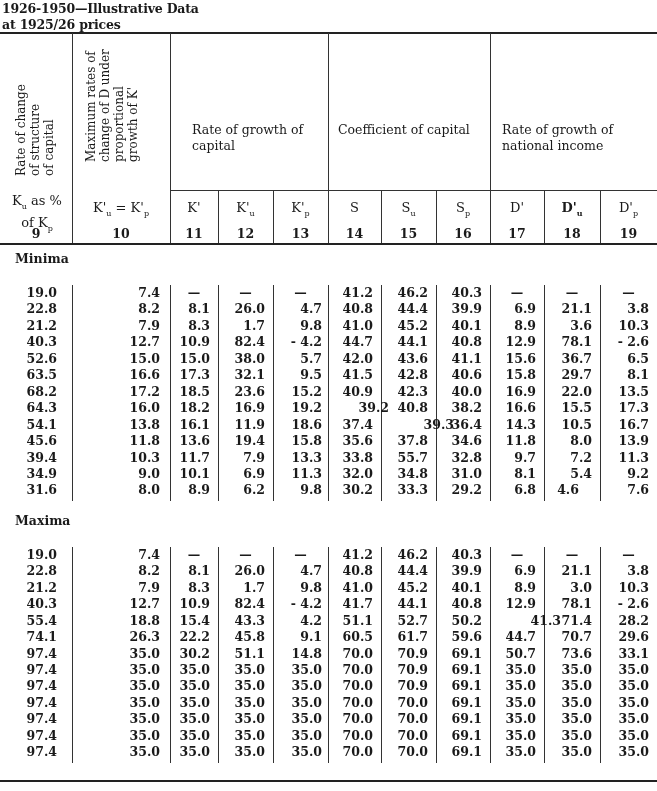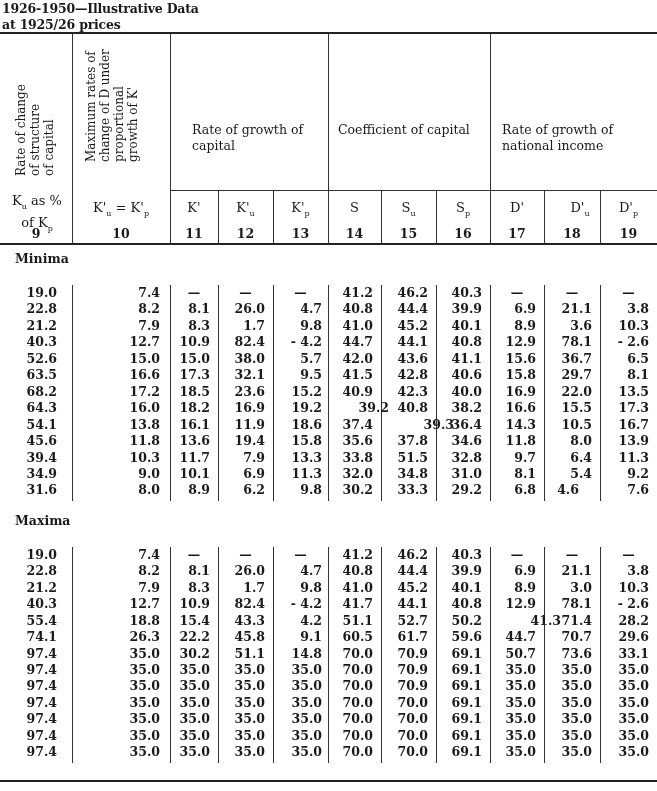--- a/index.html
+++ b/index.html
@@ -84,21 +84,21 @@
     <div class="sym" style="left: 273px; width: 55px; top: 200px; font-weight: normal;"><span>K'</span><sub>p</sub></div>
     <div class="colnum" style="left: 273px; width: 55px;">13</div>
     <div class="sym" style="left: 328px; width: 53px; top: 200px; font-weight: normal;"><span>S</span></div>
     <div class="colnum" style="left: 328px; width: 53px;">14</div>
     <div class="sym" style="left: 381px; width: 55px; top: 200px; font-weight: normal;"><span>S</span><sub>u</sub></div>
     <div class="colnum" style="left: 381px; width: 55px;">15</div>
     <div class="sym" style="left: 436px; width: 54px; top: 200px; font-weight: normal;"><span>S</span><sub>p</sub></div>
     <div class="colnum" style="left: 436px; width: 54px;">16</div>
     <div class="sym" style="left: 490px; width: 54px; top: 200px; font-weight: normal;"><span>D'</span></div>
     <div class="colnum" style="left: 490px; width: 54px;">17</div>
-    <div class="sym" style="left: 544px; width: 56px; top: 200px; font-weight: normal; margin-left: 8px;"><span>D'</span><sub>u</sub></div>
+    <div class="sym" style="left: 544px; width: 56px; top: 200px; font-weight: bold;"><span>D'</span><sub>u</sub></div>
     <div class="colnum" style="left: 544px; width: 56px;">18</div>
     <div class="sym" style="left: 600px; width: 57px; top: 200px; font-weight: normal;"><span>D'</span><sub>p</sub></div>
     <div class="colnum" style="left: 600px; width: 57px;">19</div>
   </div>
 <div id="body">
     <div class="section" style="top: 251px;">Minima</div>
     <div class="vline" style="left: 72px; top: 285px; height: 215.85px;"></div>
     <div class="vline" style="left: 170px; top: 285px; height: 215.85px;"></div>
     <div class="vline" style="left: 218px; top: 285px; height: 215.85px;"></div>
     <div class="vline" style="left: 273px; top: 285px; height: 215.85px;"></div>
@@ -238,24 +238,24 @@
       <div class="cell" style="left: 544px; width: 48px;">8.0</div>
       <div class="cell" style="left: 600px; width: 49px;">13.9</div>
     </div>
     <div class="row" style="top: 449.5px;">
       <div class="cell" style="left: 0px; width: 57px;">39.4</div>
       <div class="cell" style="left: 72px; width: 88px;">10.3</div>
       <div class="cell" style="left: 170px; width: 40px;">11.7</div>
       <div class="cell" style="left: 218px; width: 47px;">7.9</div>
       <div class="cell" style="left: 273px; width: 49px;">13.3</div>
       <div class="cell" style="left: 328px; width: 45px;">33.8</div>
-      <div class="cell" style="left: 381px; width: 47px;">51.5</div>
+      <div class="cell" style="left: 381px; width: 47px;">55.7</div>
       <div class="cell" style="left: 436px; width: 46px;">32.8</div>
       <div class="cell" style="left: 490px; width: 46px;">9.7</div>
-      <div class="cell" style="left: 544px; width: 48px;">6.4</div>
+      <div class="cell" style="left: 544px; width: 48px;">7.2</div>
       <div class="cell" style="left: 600px; width: 49px;">11.3</div>
     </div>
     <div class="row" style="top: 465.95px;">
       <div class="cell" style="left: 0px; width: 57px;">34.9</div>
       <div class="cell" style="left: 72px; width: 88px;">9.0</div>
       <div class="cell" style="left: 170px; width: 40px;">10.1</div>
       <div class="cell" style="left: 218px; width: 47px;">6.9</div>
       <div class="cell" style="left: 273px; width: 49px;">11.3</div>
       <div class="cell" style="left: 328px; width: 45px;">32.0</div>
       <div class="cell" style="left: 381px; width: 47px;">34.8</div>

